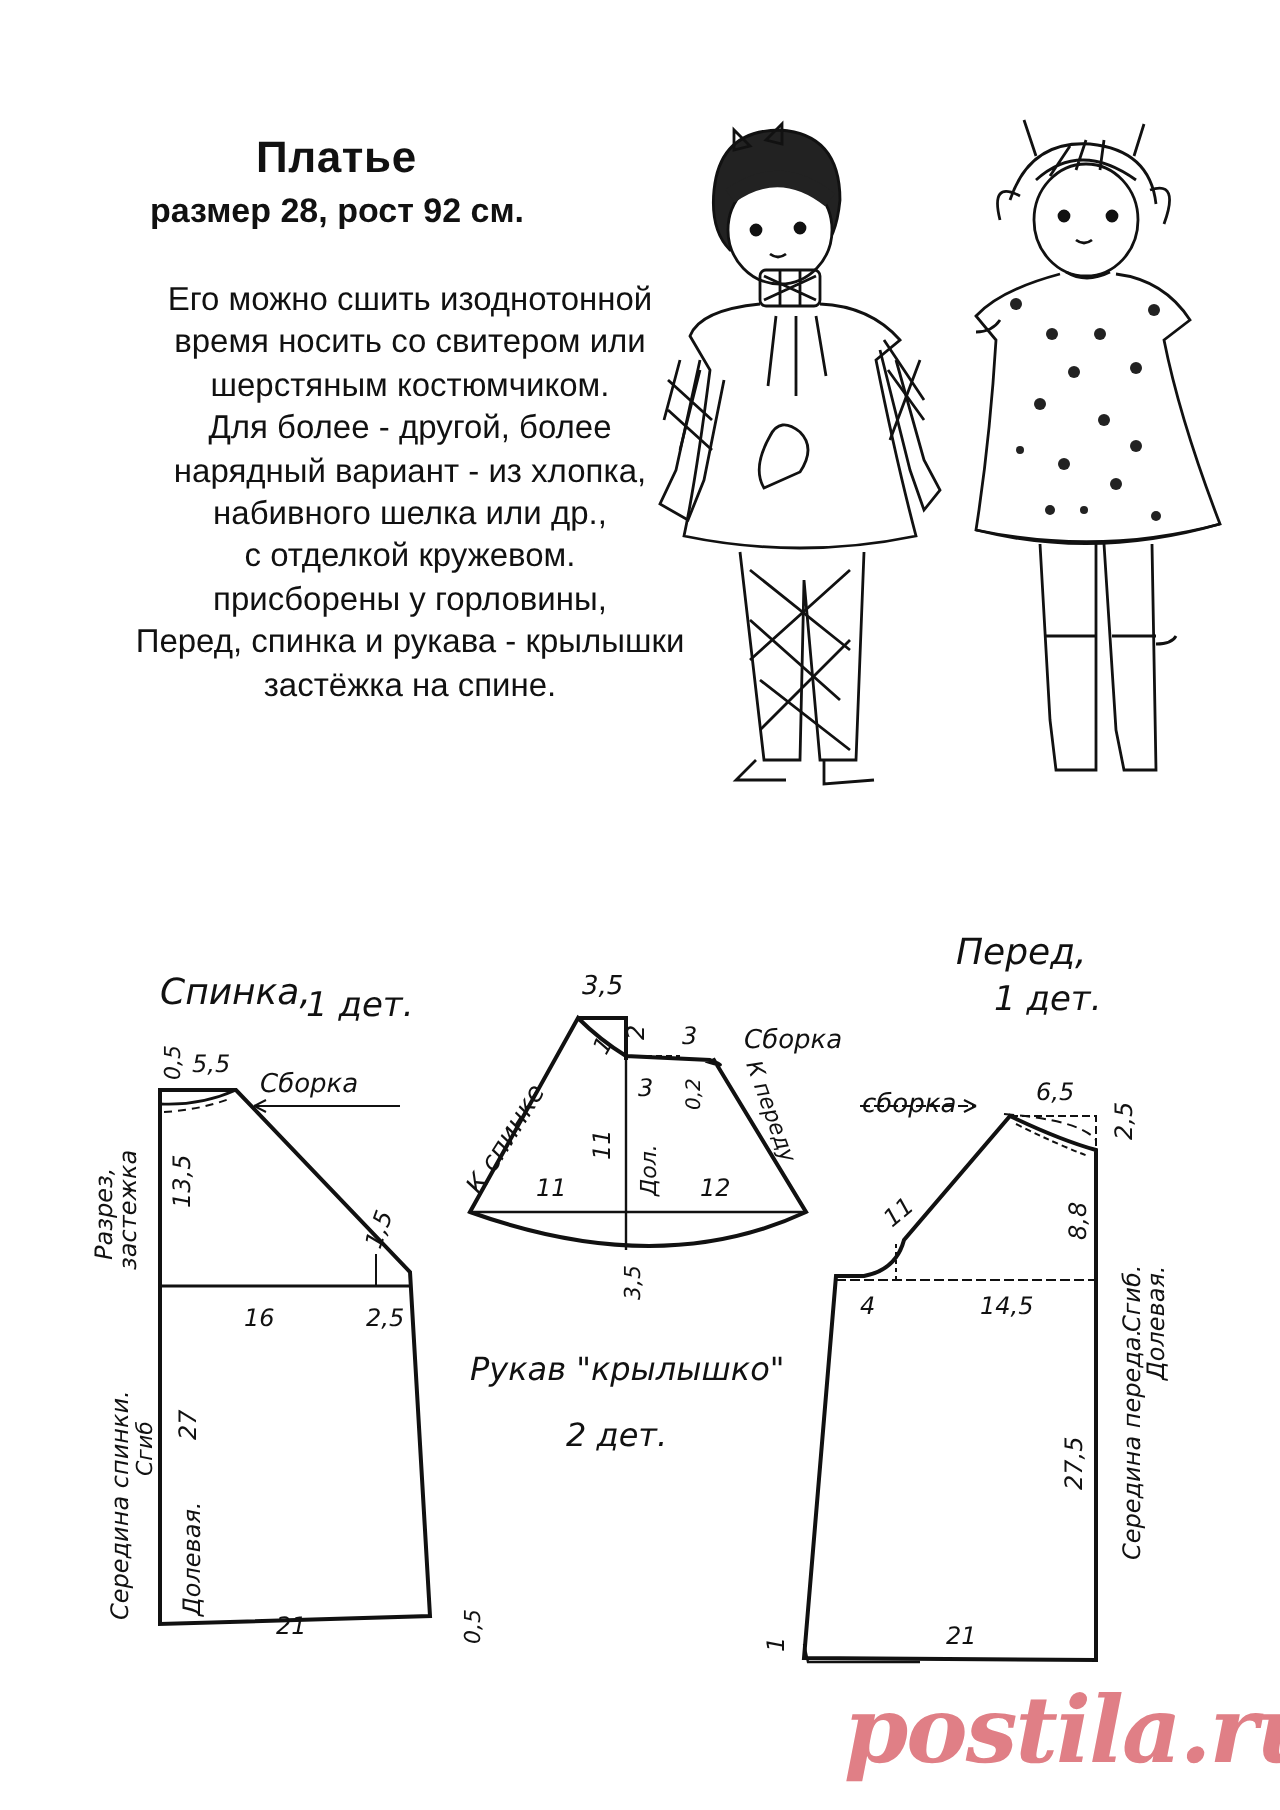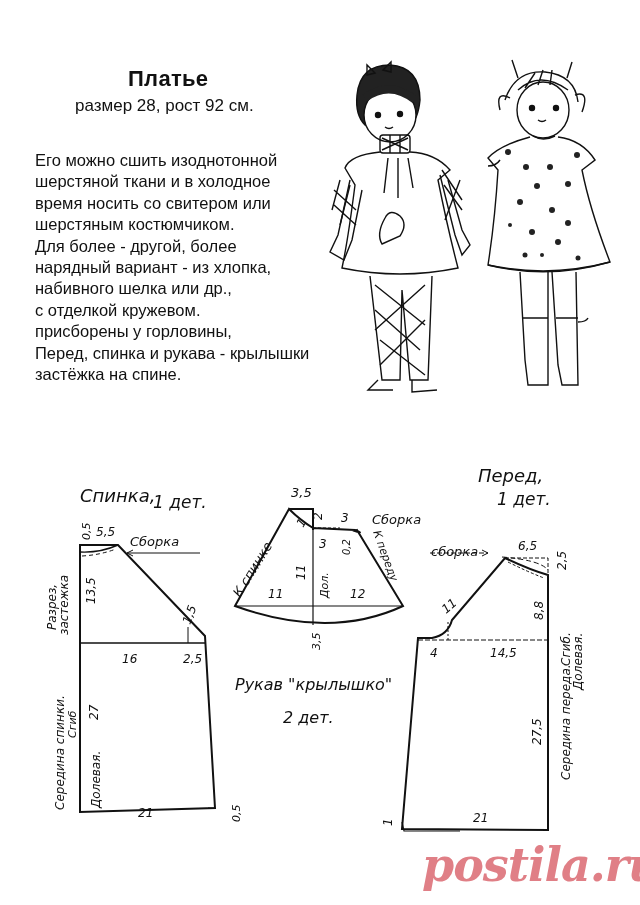--- a/index.html
+++ b/index.html
@@ -1,34 +1,33 @@
 <!DOCTYPE html>
 <html><head>
 <meta charset="utf-8">
 <style>
   html,body{margin:0;padding:0;background:#fff;}
   body{width:640px;height:905px;position:relative;overflow:hidden;font-family:"Liberation Sans",sans-serif;color:#111;}
   .title{position:absolute;left:128px;top:66px;font-size:22px;font-weight:bold;letter-spacing:.3px;text-align:center;}
-  .subtitle{position:absolute;left:75px;top:96px;font-size:17px;}
-  .desc{position:absolute;left:35px;top:150px;width:340px;font-size:16.5px;line-height:21.4px;}
+  .subtitle{position:absolute;left:75px;top:96px;font-size:17px;font-weight:bold;}
+  .desc{position:absolute;left:35px;top:140px;width:340px;font-size:16.5px;line-height:21.4px;text-align:center;}
   .desc div{white-space:nowrap;}
   .illus{position:absolute;left:320px;top:40px;width:320px;height:370px;}
   svg.pattern{position:absolute;left:0;top:440px;width:640px;height:420px;}
   .hand{font-family:"DejaVu Sans",sans-serif;font-style:italic;fill:#111;}
   .wm{position:absolute;left:422px;top:838px;font-family:"DejaVu Serif",serif;font-weight:bold;font-style:italic;font-size:46px;color:#e07f86;letter-spacing:-1px;}
 </style>
 </head>
 <body>
 
 <div class="title">Платье</div>
 <div class="subtitle">размер 28, рост 92 см.</div>
 
 <div class="desc">
   <div>Его можно сшить изоднотонной</div>
-  <div>шерстяной ткани и в холодное</div>
   <div>время носить со свитером или</div>
   <div>шерстяным костюмчиком.</div>
   <div>Для более - другой,  более</div>
   <div>нарядный вариант - из хлопка,</div>
   <div>набивного шелка или др.,</div>
   <div>с отделкой кружевом.</div>
   <div>присборены у горловины,</div>
   <div>Перед, спинка и рукава - крылышки</div>
   <div>застёжка на спине.</div>
 </div>

